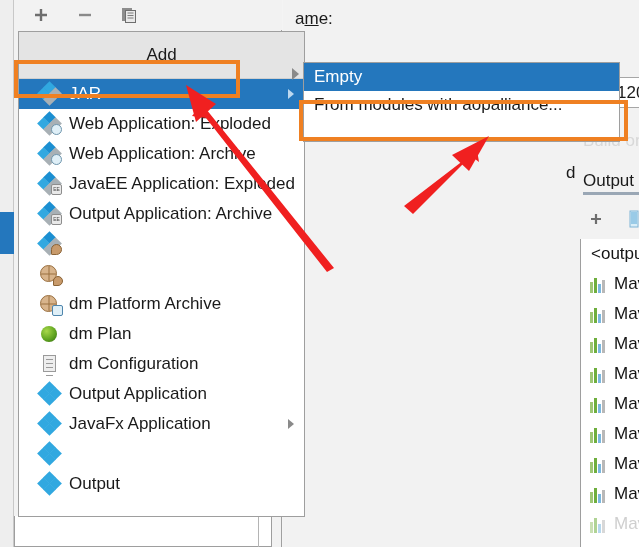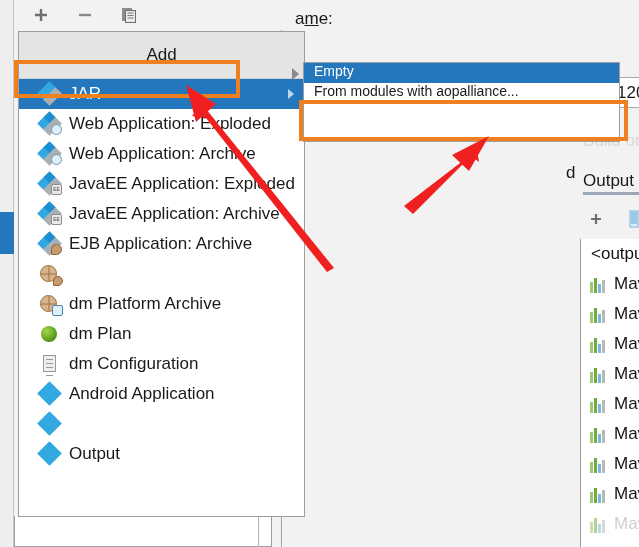--- a/index.html
+++ b/index.html
@@ -260,24 +260,24 @@
 
   
   .submenu {
     position: absolute; left: 303px; top: 62px;
     width: 317px; height: 80px;
     background: #ffffff;
     border: 1px solid #9e9e9e;
     z-index: 25;
   }
   .submenu .sm-item {
-    height: 20px;
-    display: flex; align-items: flex-start;
+    height: 28px;
+    display: flex; align-items: center;
     padding-left: 10px;
-    font-size: 14px; color: #1a1a1a;
+    font-size: 17px; color: #1a1a1a;
     white-space: nowrap;
   }
   .submenu .sm-item.selected { background: #2477bd; color: #ffffff; }
   .sub-caret {
     position: absolute; left: 292px; top: 68px;
     width: 0; height: 0;
     border-left: 7px solid #8a8a8a;
     border-top: 6px solid transparent;
     border-bottom: 6px solid transparent;
     z-index: 26;
@@ -494,31 +494,30 @@
           <span>JavaEE Application: Exploded</span>
         </div>
         <div class="menu-item">
           <span class="mi-icon">
             <span class="dia bluedark" style="left:6px;top:-1px"></span>
             <span class="dia blue" style="left:0px;top:5px"></span>
             <span class="dia gray" style="left:12px;top:5px"></span>
             <span class="dia gray" style="left:6px;top:11px"></span>
             <span class="deco ee">EE</span>
           </span>
-          <span>JavaEE Application: Archive</span>
+          <span>Output Application: Archive</span>
         </div>
         <div class="menu-item">
           <span class="mi-icon">
             <span class="dia bluedark" style="left:6px;top:-1px"></span>
             <span class="dia blue" style="left:0px;top:5px"></span>
             <span class="dia gray" style="left:12px;top:5px"></span>
             <span class="dia gray" style="left:6px;top:11px"></span>
             <span class="deco bean"></span>
           </span>
-          <span>EJB Application: Archive</span>
         </div>
         <div class="menu-item">
           <span class="mi-icon">
             <span class="sphere">
               <i class="mer"></i>
               <i class="par"></i>
             </span>
             <span class="deco bean" style="right:-2px;bottom:-2px;width:10px;height:10px"></span>
           </span>
         </div>
@@ -550,21 +549,31 @@
           </span>
           <span>dm Configuration</span>
         </div>
         <div class="menu-item">
           <span class="mi-icon">
             <span class="dia blue" style="left:6px;top:-1px"></span>
             <span class="dia blue" style="left:0px;top:5px"></span>
             <span class="dia blue" style="left:12px;top:5px"></span>
             <span class="dia blue" style="left:6px;top:11px"></span>
           </span>
-          <span>Android Application</span>
+          <span>Output Application</span>
+        </div>
+        <div class="menu-item">
+          <span class="mi-icon">
+            <span class="dia blue" style="left:6px;top:-1px"></span>
+            <span class="dia blue" style="left:0px;top:5px"></span>
+            <span class="dia blue" style="left:12px;top:5px"></span>
+            <span class="dia blue" style="left:6px;top:11px"></span>
+          </span>
+          <span>JavaFx Application</span>
+          <span class="mi-arrow"></span>
         </div>
         <div class="menu-item">
           <span class="mi-icon">
             <span class="dia blue" style="left:6px;top:-1px"></span>
             <span class="dia blue" style="left:0px;top:5px"></span>
             <span class="dia blue" style="left:12px;top:5px"></span>
             <span class="dia blue" style="left:6px;top:11px"></span>
           </span>
         </div>
         <div class="menu-item">

